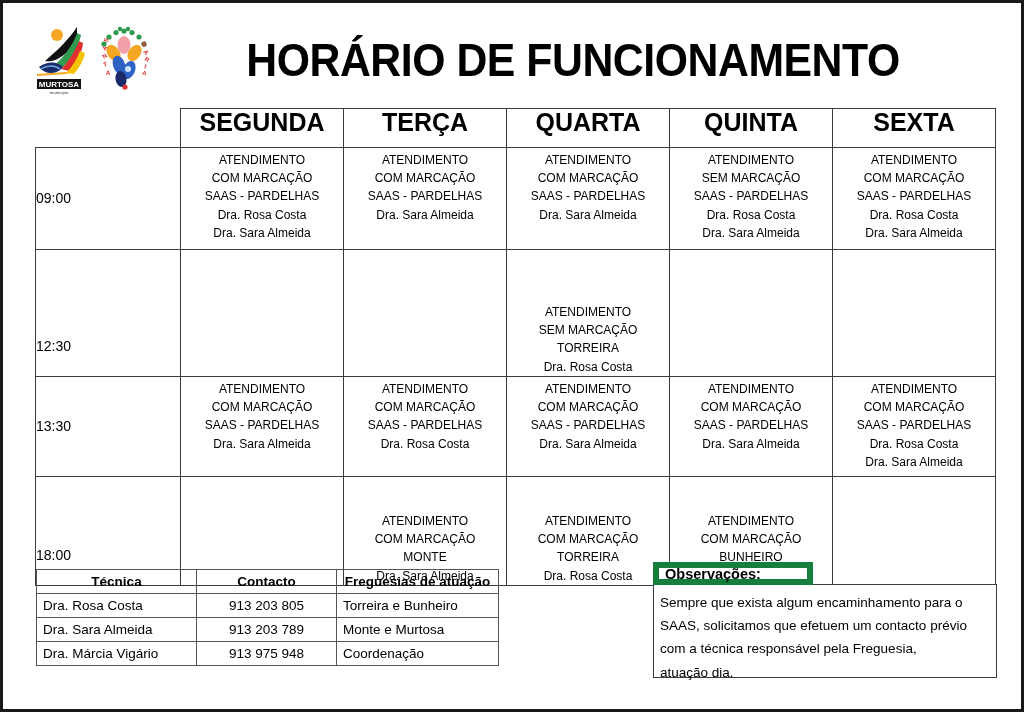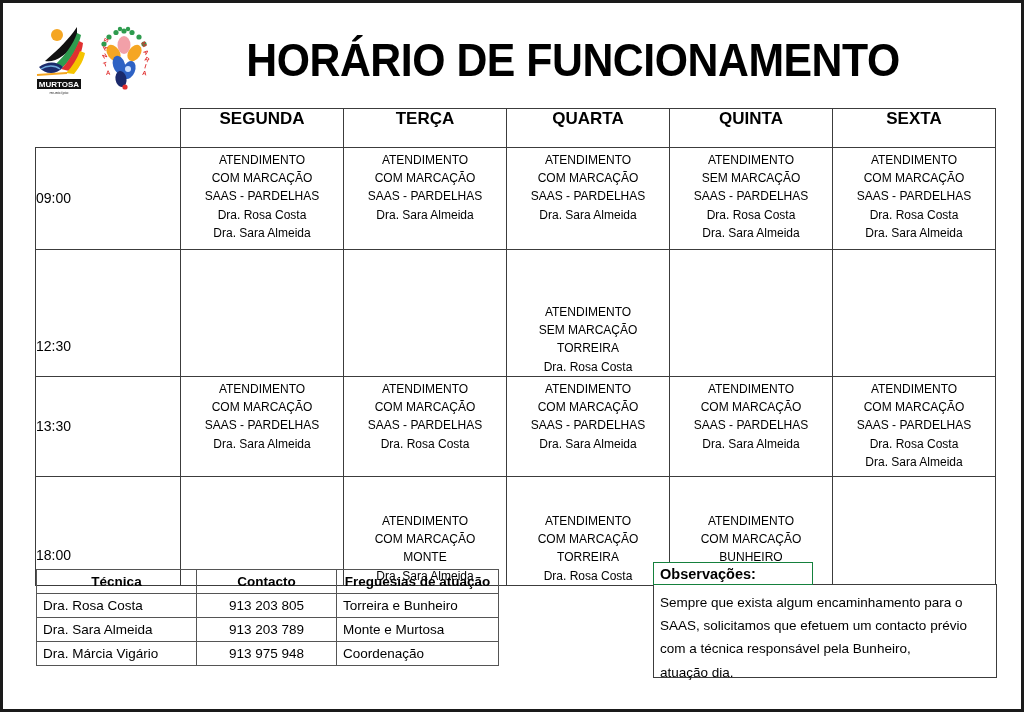--- a/index.html
+++ b/index.html
@@ -72,21 +72,21 @@
     vertical-align: top;
     padding: 0;
   }
   .schedule th.corner {
     border: none;
     background: transparent;
   }
   .schedule th.dayhead {
     height: 34px;
     text-align: center;
-    font-size: 17px;
+    font-size: 25px;
     font-weight: bold;
     font-family: "Liberation Sans Narrow", "Liberation Sans", sans-serif;
     letter-spacing: 0px;
     padding: 1px 0 3px 0;
     line-height: 1;
   }
   .schedule td.timecell {
     text-align: left;
     vertical-align: middle;
     font-size: 14px;
@@ -137,21 +137,21 @@
   .contacts td.phone { text-align: center; }
   .contacts td.area { text-align: left; }
 
   
   .obs-title-box {
     position: absolute;
     left: 650px;
     top: 559px;
     width: 160px;
     height: 23px;
-    border: 1px solid #15803d;
+    border: 6px solid #15803d;
     background: #ffffff;
     z-index: 3;
     box-sizing: border-box;
     display: flex;
     align-items: center;
     padding-left: 6px;
     font-size: 14.5px;
     font-weight: bold;
   }
   .obs-body-box {
@@ -433,17 +433,17 @@
         <td class="phone">913 975 948</td>
         <td class="area">Coordenação</td>
       </tr>
     </tbody>
   </table>
 
   <div class="obs-title-box">Observações:</div>
   <div class="obs-body-box">
       <span class="oline">Sempre que exista algum encaminhamento para o</span>
       <span class="oline">SAAS, solicitamos que efetuem um contacto prévio</span>
-      <span class="oline">com a técnica responsável pela Bunheiro,</span>
+      <span class="oline">com a técnica responsável pela Freguesia,</span>
       <span class="oline">atuação dia.</span>
     </div>
 
 </div>
 
 </body></html>

